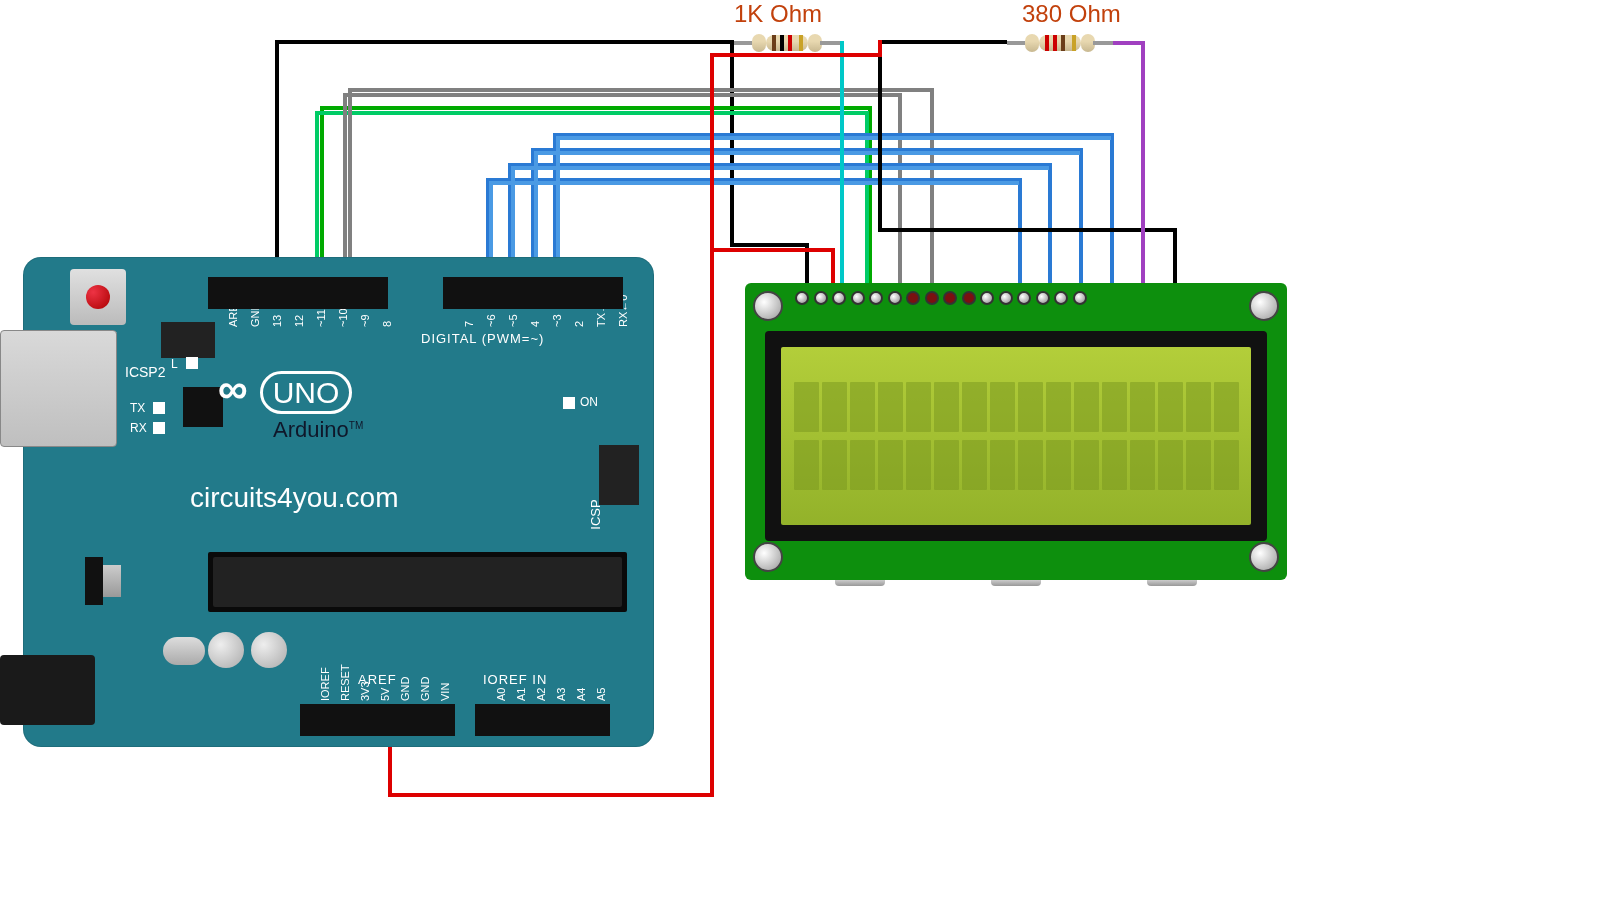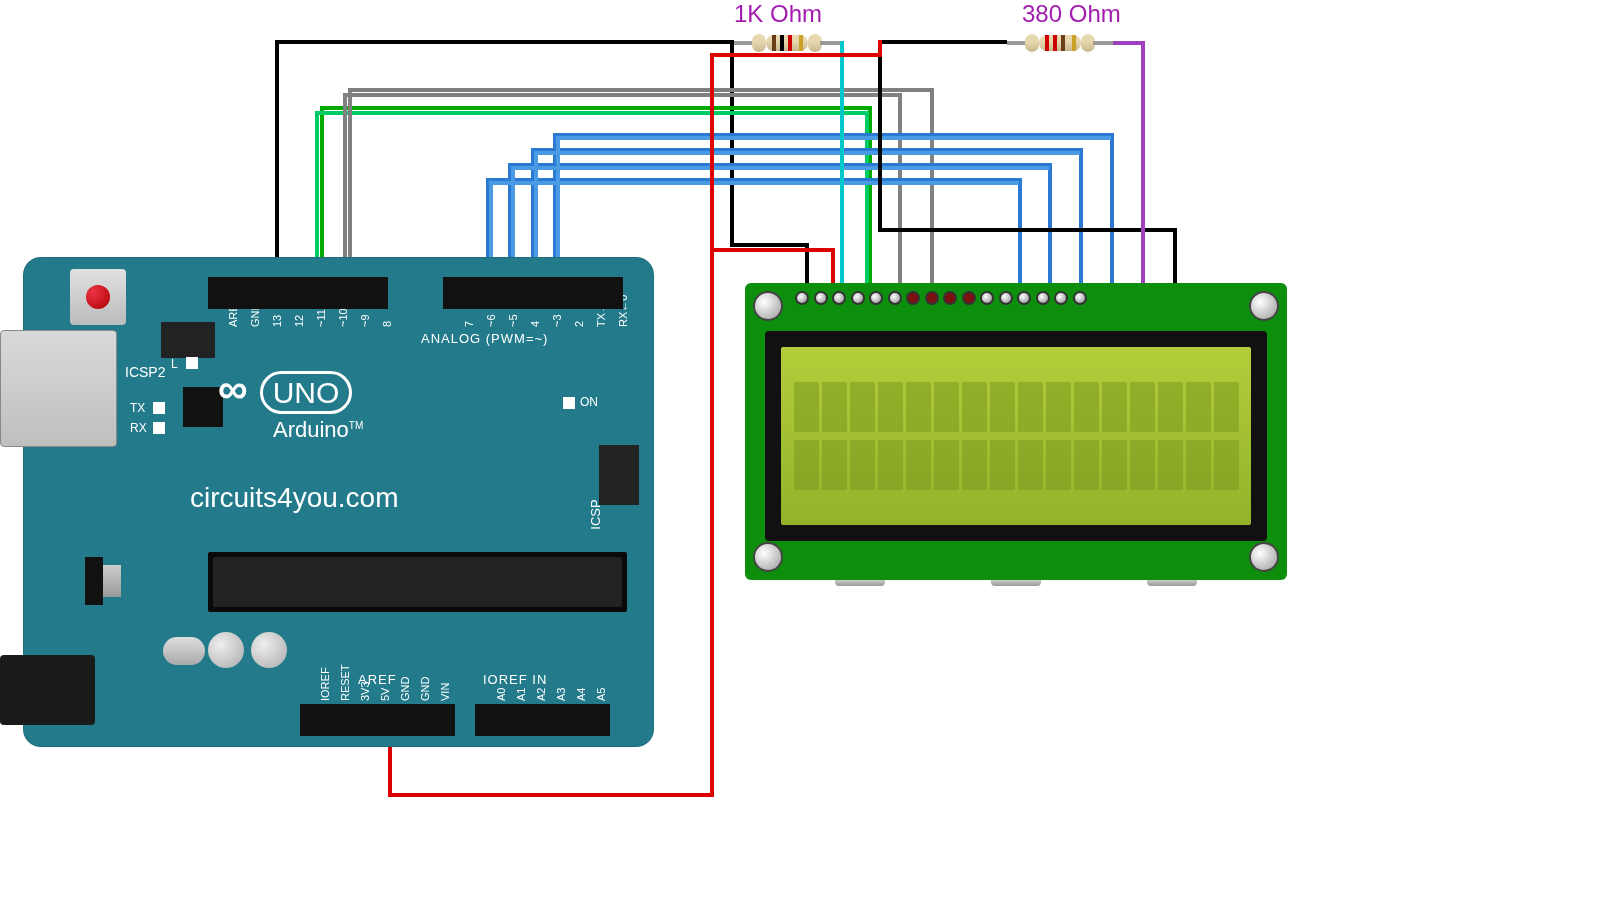--- a/index.html
+++ b/index.html
@@ -1,35 +1,35 @@
 <!DOCTYPE html>
 <html><head>
 <meta charset="utf-8">
 <style>
 body{margin:0;padding:0;background:#fff;font-family:Arial,Helvetica,sans-serif;width:1600px;height:921px;position:relative;overflow:hidden}
-.label{position:absolute;font-size:24px;color:#a21caf}
+.label{position:absolute;font-size:24px;color:#c2410c}
 .resistor{position:absolute;z-index:2}
 .arduino{position:absolute;left:23px;top:257px;width:631px;height:490px;background:#227a8a;border-radius:18px;z-index:5;box-shadow:inset 0 0 0 1px rgba(0,0,0,.1)}
 .usb{position:absolute;left:-23px;top:73px;width:115px;height:115px;background:linear-gradient(#d9d9d9,#bfbfbf);border:1px solid #888;border-radius:4px;z-index:6}
 .powerjack{position:absolute;left:-23px;top:398px;width:95px;height:70px;background:#1a1a1a;border-radius:4px;z-index:6}
 .powerjack::after{content:"";position:absolute;left:-18px;top:15px;width:18px;height:40px;background:#111;border-radius:4px 0 0 4px}
 .resetbtn{position:absolute;left:47px;top:12px;width:56px;height:56px;background:linear-gradient(#e0e0e0,#bbb);border-radius:4px;z-index:6;display:flex;align-items:center;justify-content:center}
 .resetbtn::after{content:"";width:24px;height:24px;background:radial-gradient(circle at 30% 30%,#e34,#a00);border-radius:50%}
 .resetlbl{position:absolute;left:47px;top:72px;color:#fff;font-size:14px}
 .icsp2{position:absolute;left:138px;top:65px;width:54px;height:36px;background:#222;z-index:6}
 .icsp2lbl{position:absolute;left:102px;top:107px;color:#fff;font-size:14px}
 .header-top-1{position:absolute;left:185px;top:20px;width:180px;height:32px;background:#111;z-index:6}
 .header-top-2{position:absolute;left:420px;top:20px;width:180px;height:32px;background:#111;z-index:6}
 .header-bot-1{position:absolute;left:277px;top:447px;width:155px;height:32px;background:#111;z-index:6}
 .header-bot-2{position:absolute;left:452px;top:447px;width:135px;height:32px;background:#111;z-index:6}
 .pinlbl{position:absolute;color:#fff;font-size:11px;transform:rotate(-90deg);transform-origin:left top}
 .chipsocket{position:absolute;left:185px;top:295px;width:419px;height:60px;background:#0a0a0a;border-radius:2px;z-index:6}
 .chipsocket::before{content:"";position:absolute;left:5px;top:5px;right:5px;height:50px;background:#222;border-radius:2px}
 .logo{position:absolute;left:195px;top:108px;color:#fff;font-size:42px;font-family:'Arial';z-index:6}
-.arduino-text{position:absolute;left:250px;top:160px;color:#ffffff;font-size:22px;font-family:Arial;z-index:6}
+.arduino-text{position:absolute;left:250px;top:160px;color:#0f172a;font-size:22px;font-family:Arial;z-index:6}
 .watermark{position:absolute;left:167px;top:225px;color:#fff;font-size:28px;font-weight:normal;z-index:6}
 .smallchip{position:absolute;left:160px;top:130px;width:40px;height:40px;background:#111;z-index:6}
 .crystal{position:absolute;left:140px;top:380px;width:42px;height:28px;background:linear-gradient(#ddd,#aaa);border-radius:14px;z-index:6}
 .cap{position:absolute;width:36px;height:36px;background:radial-gradient(circle at 35% 35%,#eee,#aaa);border-radius:50%;z-index:6}
 .icsp{position:absolute;left:576px;top:188px;width:40px;height:60px;background:#222;z-index:6}
 .icsplbl{position:absolute;left:557px;top:250px;color:#fff;font-size:13px;transform:rotate(-90deg)}
 .digitallbl{position:absolute;left:398px;top:74px;color:#fff;font-size:13px;letter-spacing:1px}
 .powerlbl{position:absolute;left:335px;top:415px;color:#fff;font-size:13px;letter-spacing:1px}
 .analoglbl{position:absolute;left:460px;top:415px;color:#fff;font-size:13px;letter-spacing:1px}
 .onled{position:absolute;left:540px;top:140px;width:12px;height:12px;background:#fff;z-index:6}
@@ -120,21 +120,21 @@
   <div class="txlbl">TX</div>
   <div class="rxled"></div>
   <div class="rxlbl">RX</div>
   <div class="onled"></div>
   <div class="onlbl">ON</div>
   <div class="smallchip"></div>
   <div class="header-top-1"></div>
   <div class="header-top-2"></div>
   <div class="header-bot-1"></div>
   <div class="header-bot-2"></div>
-  <div class="digitallbl">ANALOG (PWM=~)</div>
+  <div class="digitallbl">DIGITAL (PWM=~)</div>
   <div class="powerlbl">AREF</div>
   <div class="analoglbl">IOREF IN</div>
   <div class="chipsocket"></div>
   <div class="crystal"></div>
   <div class="cap" style="left:185px;top:375px"></div>
   <div class="cap" style="left:228px;top:375px"></div>
   <div class="regulator"></div>
   <div class="icsp"></div>
   <div class="icsplbl">ICSP</div>
   <div class="logo"><span style="font-weight:bold">∞</span> <span style="border:3px solid #fff;border-radius:22px;padding:2px 10px;font-size:30px">UNO</span></div>

